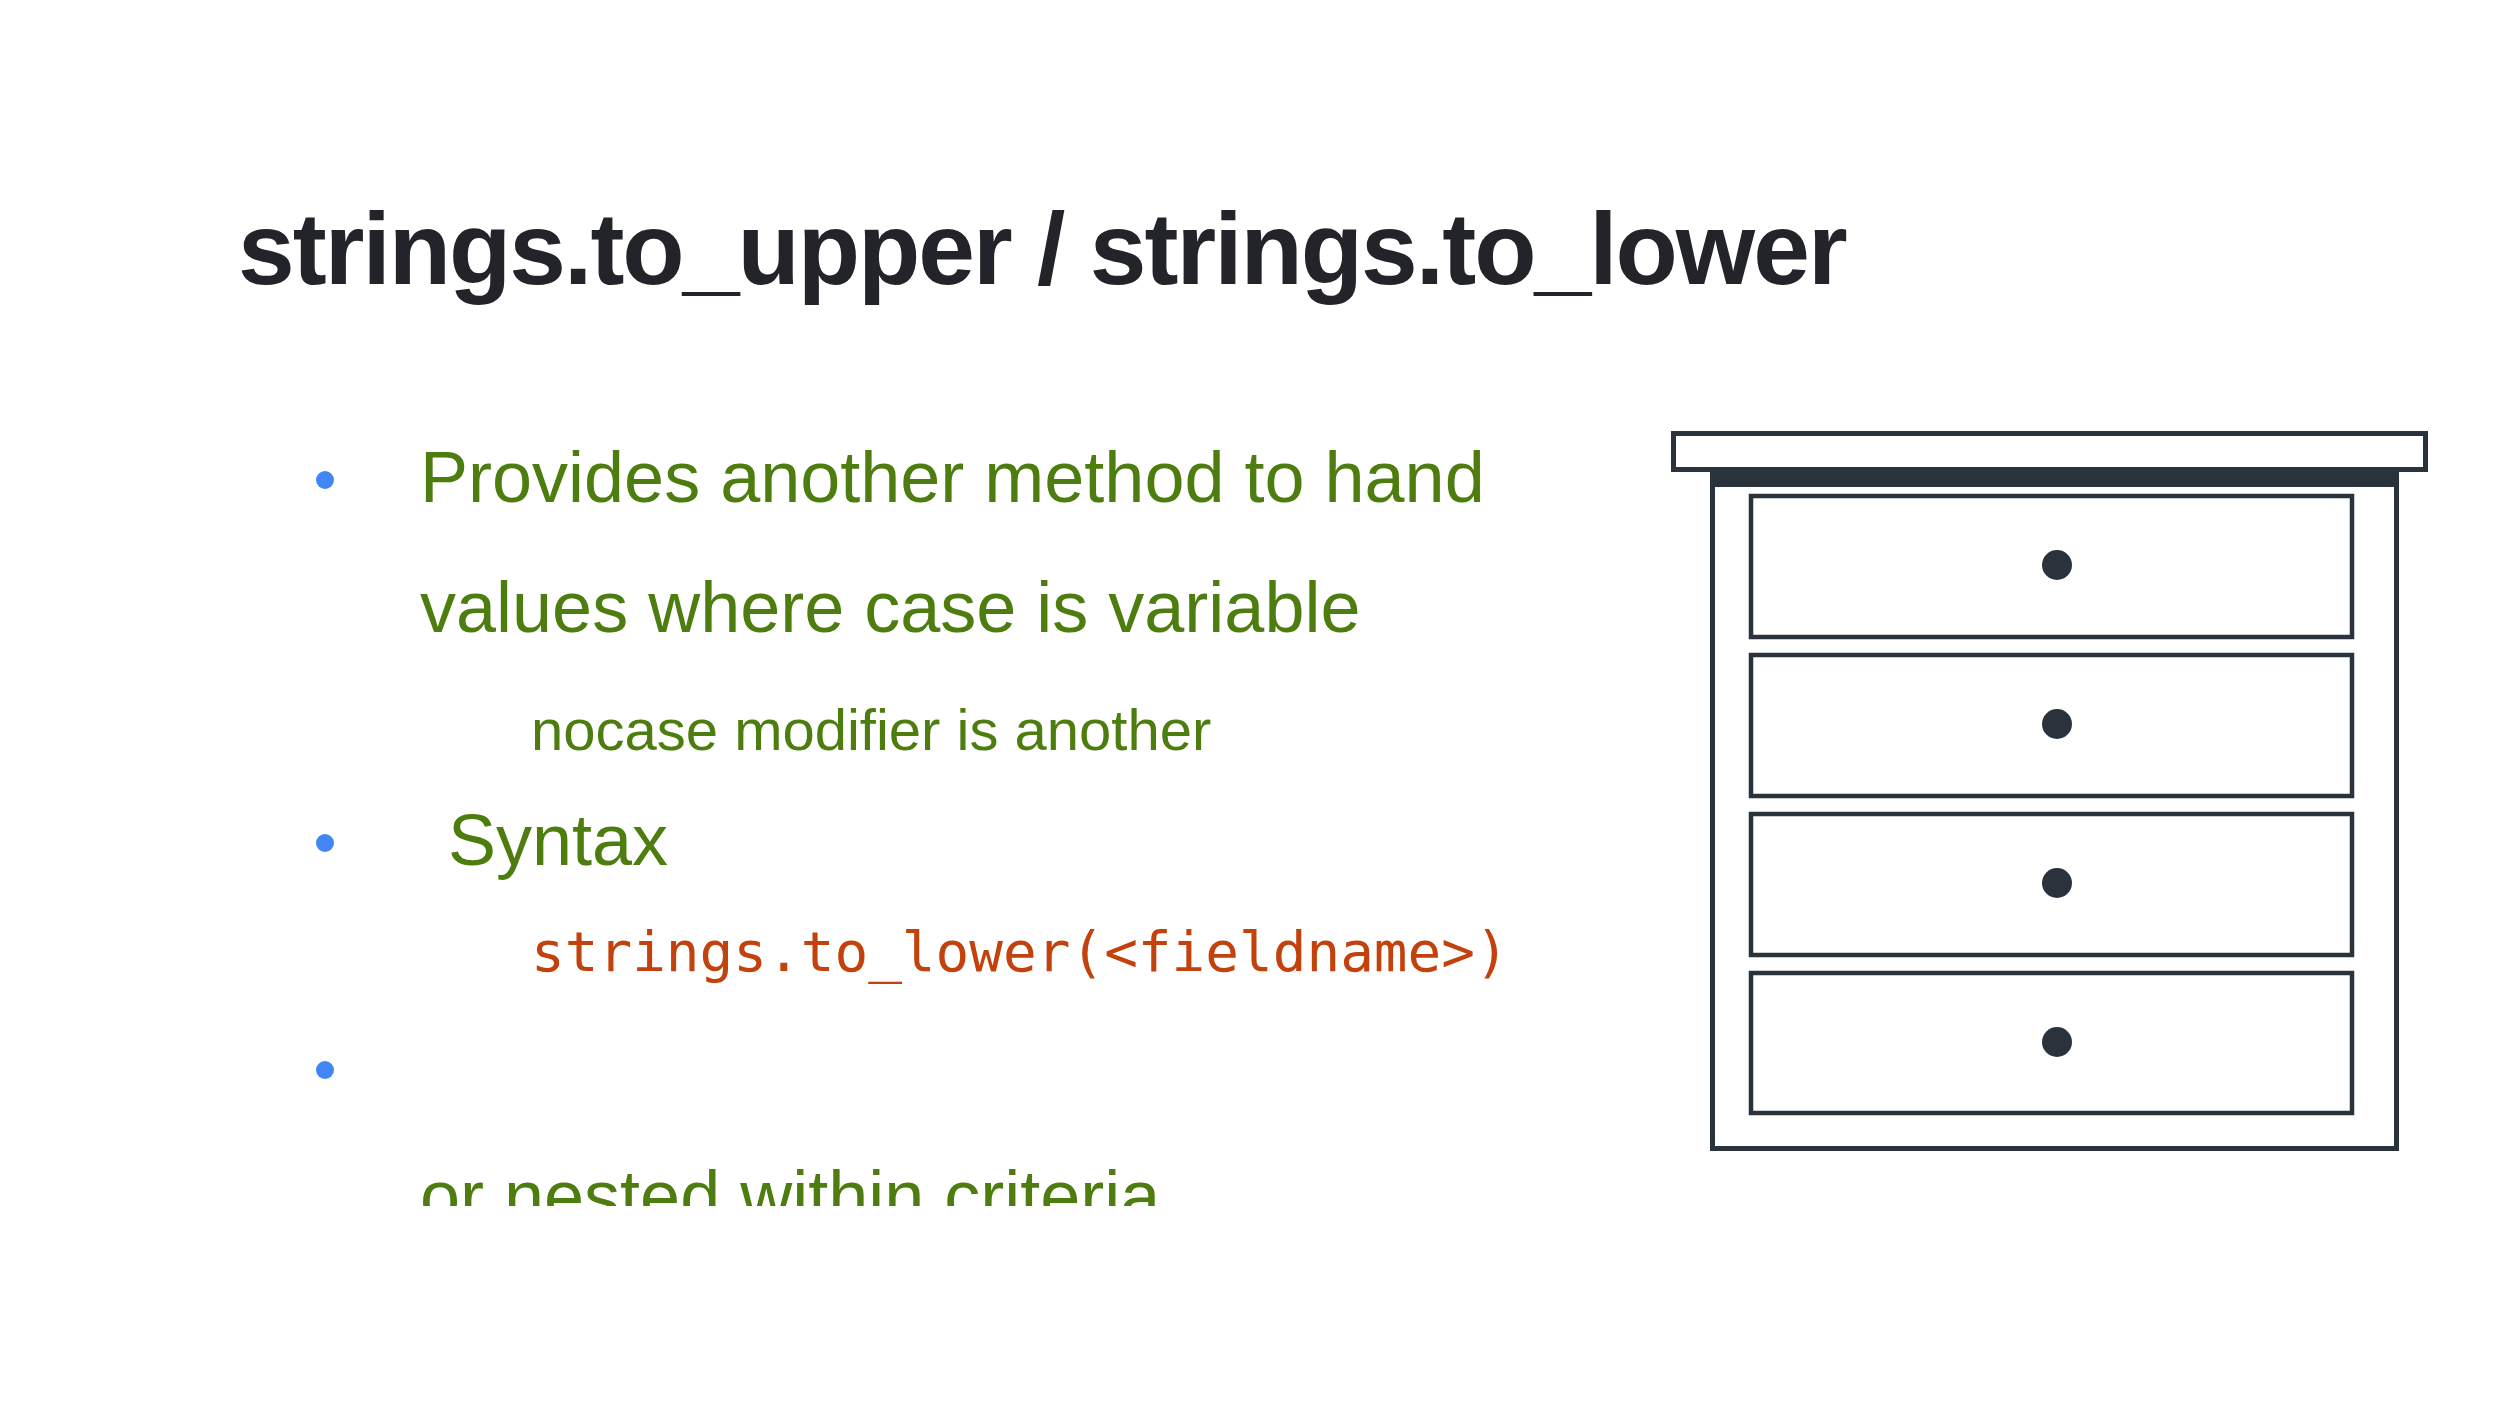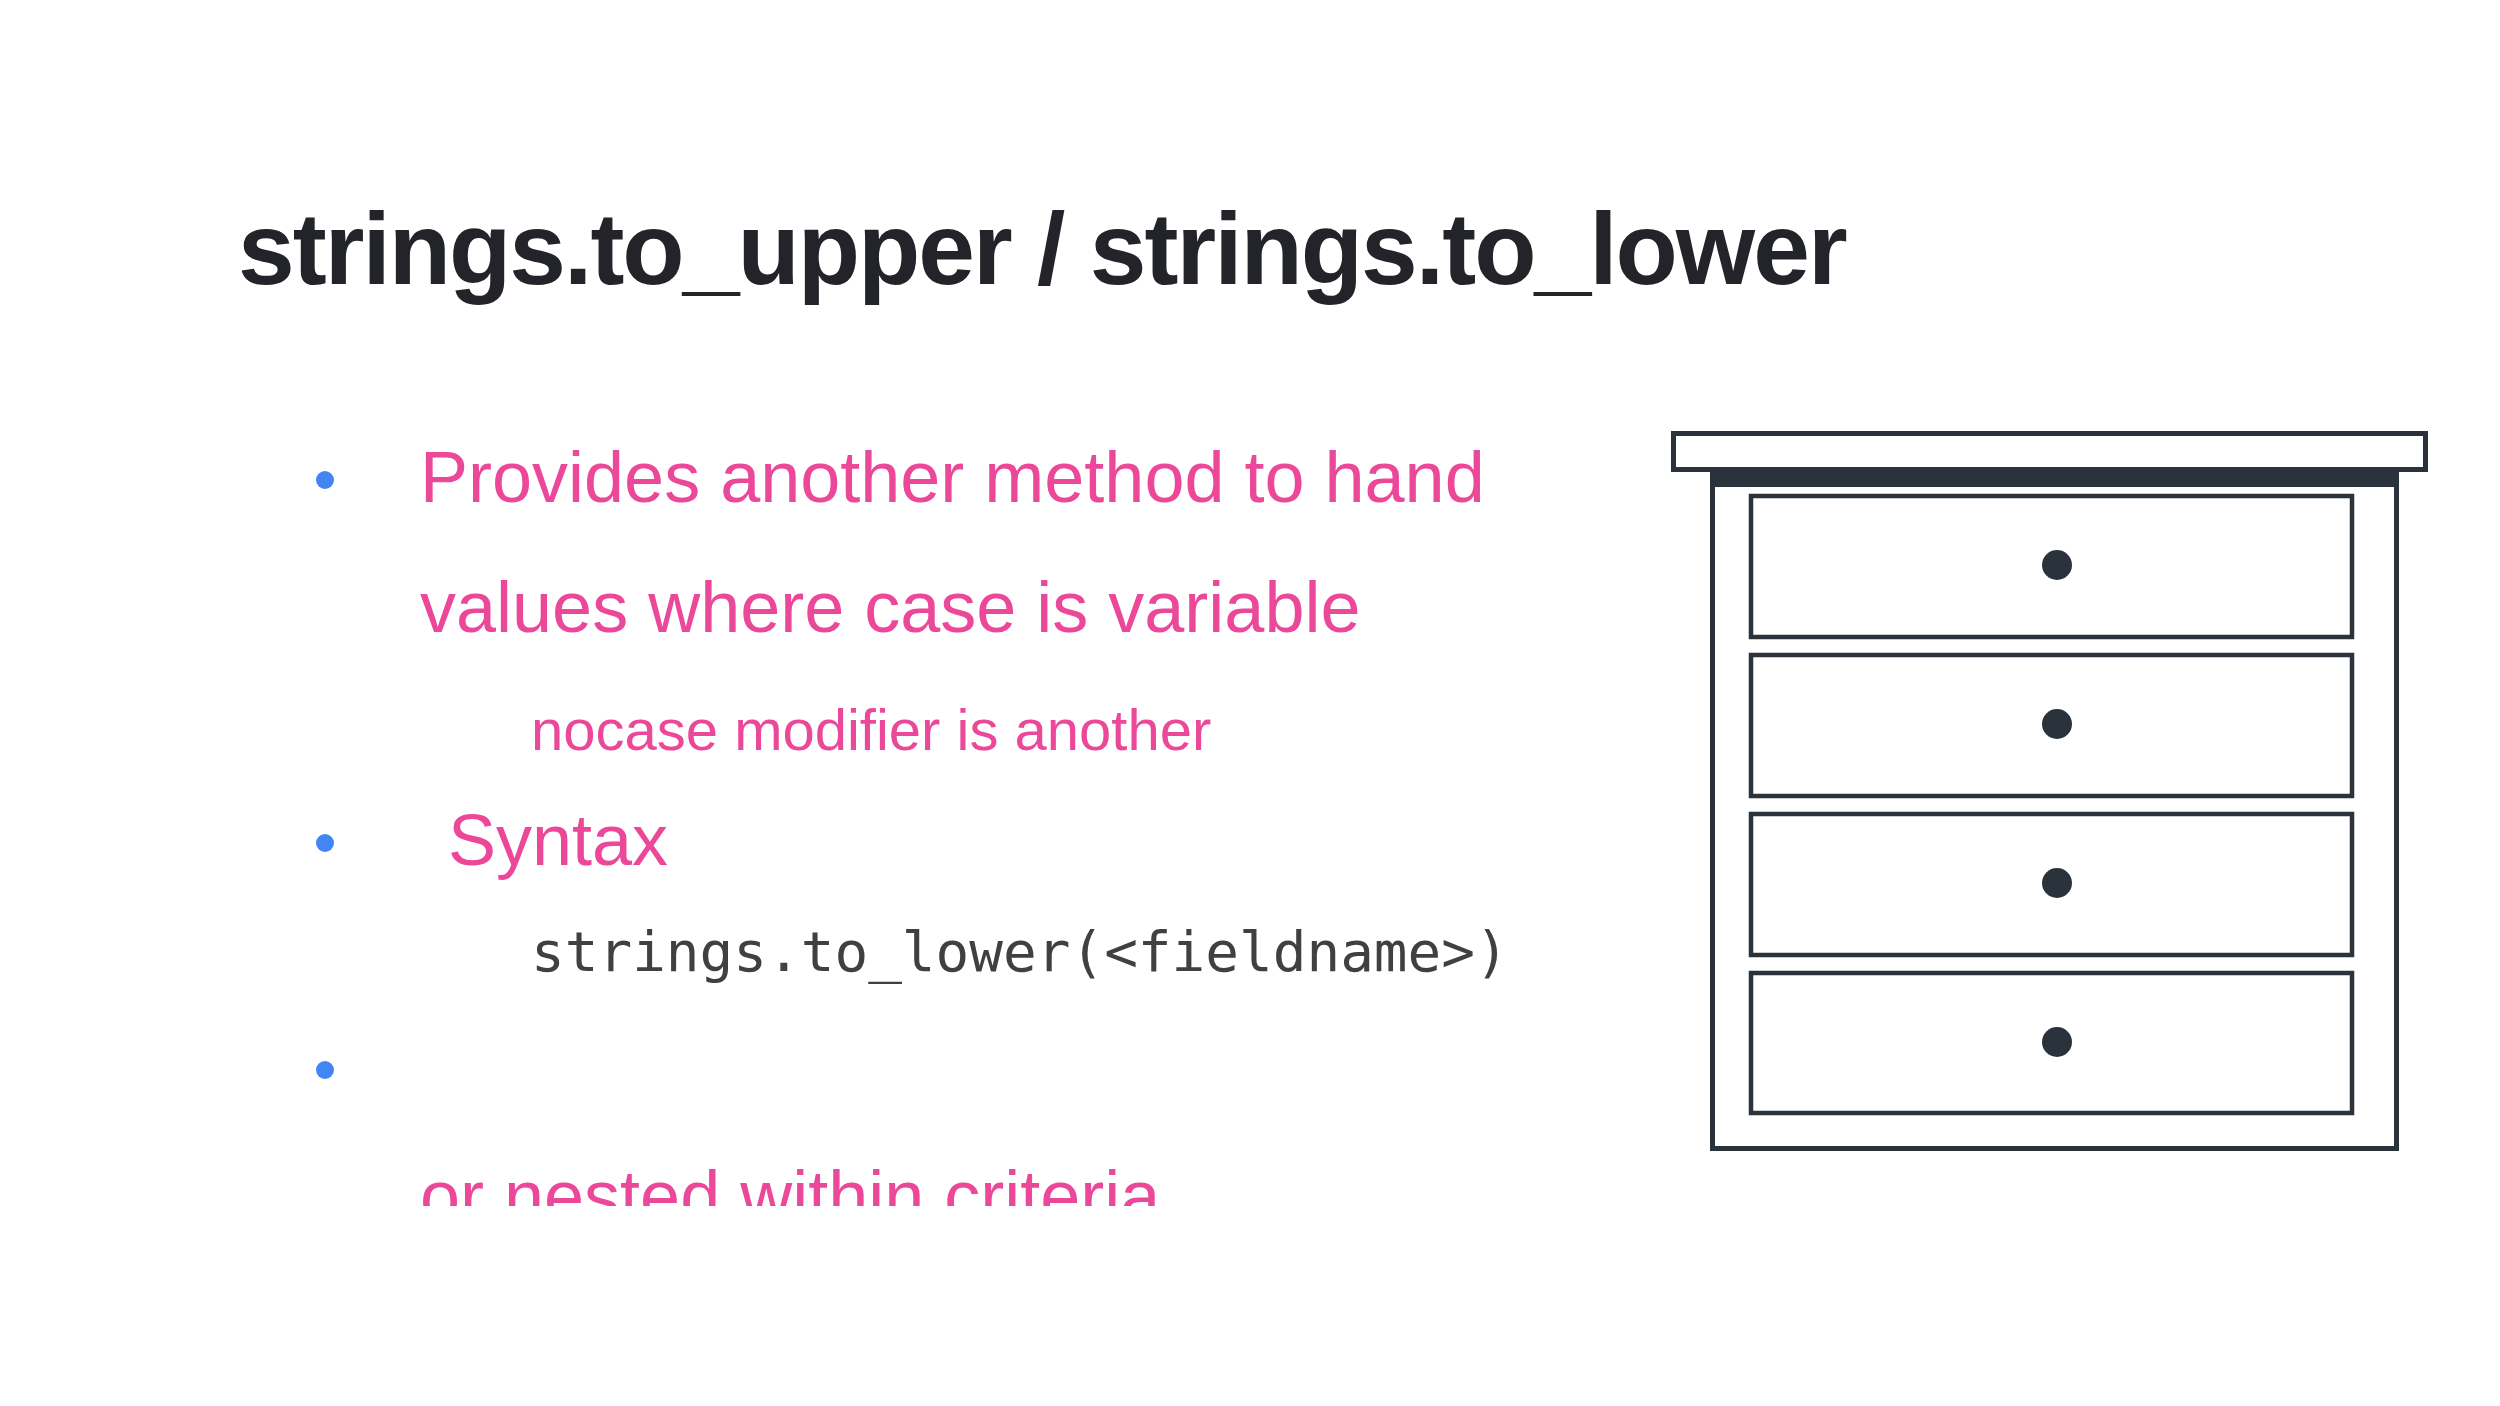--- a/index.html
+++ b/index.html
@@ -34,37 +34,37 @@
     background: #4285F4;
   }
   .dot-1 { left: 316px; top: 471px; }
   .dot-2 { left: 316px; top: 834px; }
   .dot-3 { left: 316px; top: 1061px; }
   .line {
     position: absolute;
     left: 420px;
     font-size: 72px;
     line-height: 1;
-    color: #ec4899;
+    color: #4d7c0f;
     white-space: nowrap;
   }
   .l-b1a { top: 441px; }
   .l-b1b { top: 571px; }
   .l-sub {
     left: 531px;
     top: 701px;
     font-size: 58px;
   }
   .l-b2 { top: 804px; margin-left: 28px; }
   .l-code {
     left: 531px;
     top: 924px;
     font-size: 56px;
     font-family: "DejaVu Sans Mono", "Liberation Mono", monospace;
-    color: #404040;
+    color: #c2410c;
   }
   .l-b3a { top: 1030px; }
   .l-b3b { top: 1160px; }
   .dresser {
     position: absolute;
     left: 1665px;
     top: 425px;
     width: 785px;
     height: 735px;
   }

